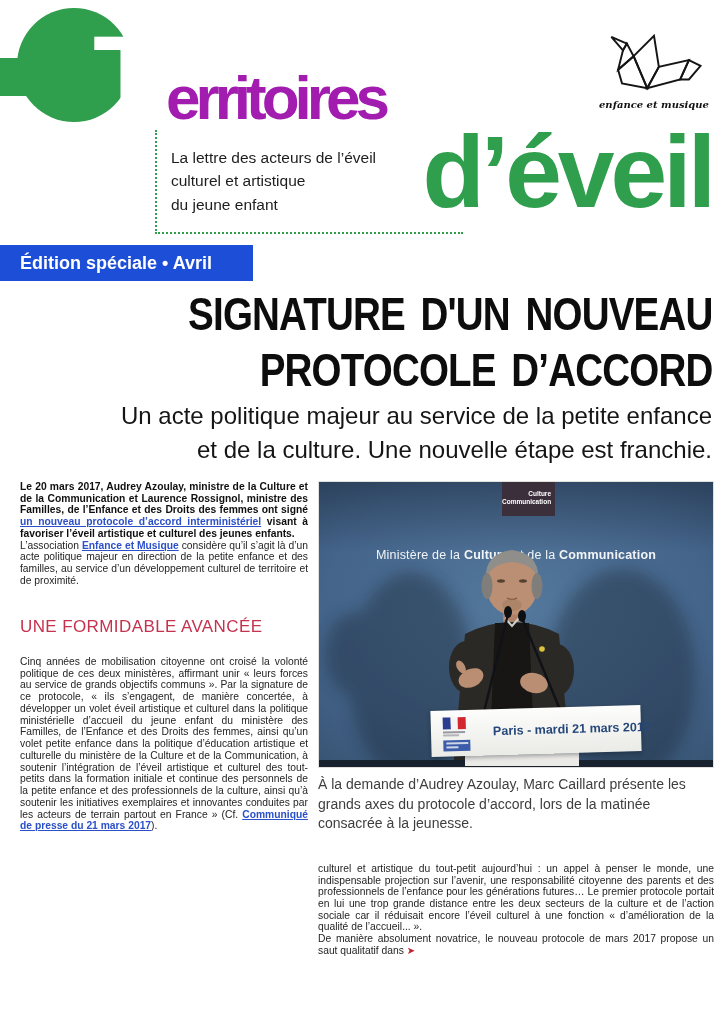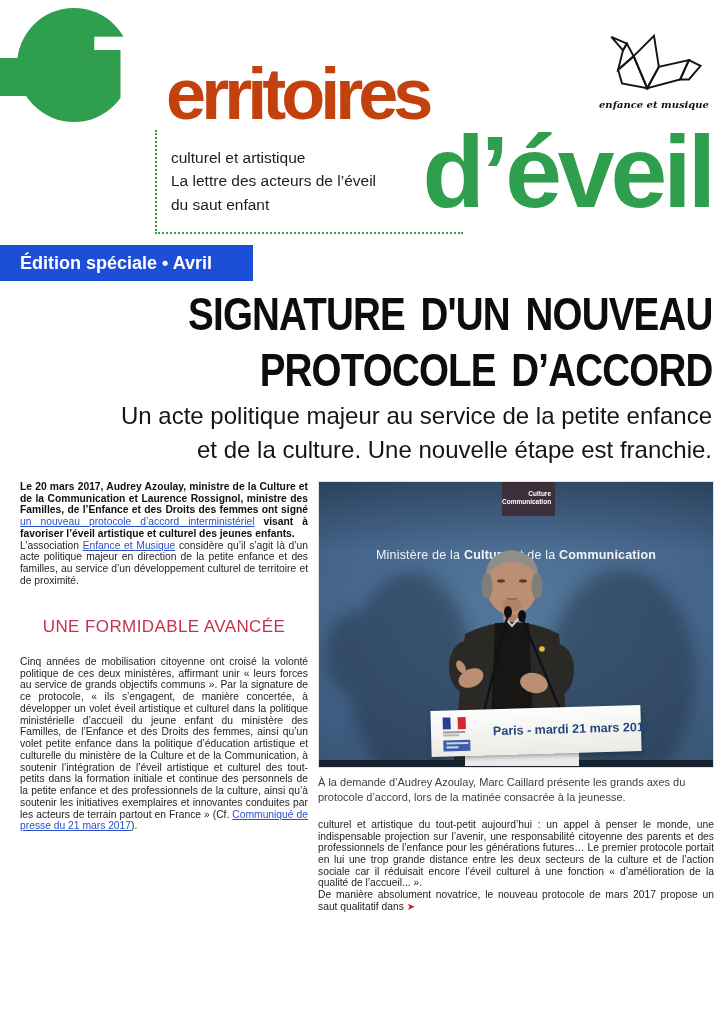--- a/index.html
+++ b/index.html
@@ -6,21 +6,21 @@
   html,body { background:#ffffff; }
   .page {
     position:relative; width:724px; height:1024px; background:#fff;
     font-family:"Liberation Sans", sans-serif; color:#222; overflow:hidden;
   }
   
   .green-bar { position:absolute; left:0; top:58px; width:64px; height:38px; background:#2f9e4d; }
   .green-circle { position:absolute; left:17px; top:8px; width:114px; height:114px; border-radius:50%; background:#2f9e4d; }
   .logo-row { position:absolute; left:93px; top:14px; display:flex; align-items:baseline; z-index:2; }
   .logo-t { font-size:118px; font-weight:bold; color:#fff; line-height:1.1; }
-  .logo-rest { font-size:72px; font-weight:bold; color:#c2410c; letter-spacing:-5px; line-height:1.1; margin-left:1px; }
+  .logo-rest { font-size:62px; font-weight:bold; color:#a21caf; letter-spacing:-5px; line-height:1.1; margin-left:1px; }
   .logo-sub { position:absolute; top:116px; right:12px; font-size:102px; font-weight:bold; color:#2f9e4d; letter-spacing:-4px; line-height:1.1; z-index:1; }
   .origami { position:absolute; left:596px; top:30px; width:116px; text-align:center; z-index:3; }
   .origami-label { font-family:"DejaVu Serif", serif; font-style:italic; font-weight:bold; font-size:10px; color:#111; margin-top:1px; }
   .tagline-box {
     position:absolute; left:155px; top:130px; width:308px; height:104px;
     border-left:2px dotted #2f9e4d; border-bottom:2px dotted #2f9e4d;
     padding:16px 0 0 14px; font-size:15.5px; line-height:1.5; color:#1d1d1d;
   }
   
   .banner {
@@ -34,28 +34,28 @@
     transform:scaleX(0.82); transform-origin:100% 50%; white-space:nowrap;
   }
   .subhead { position:absolute; right:12px; top:399px; text-align:right; font-size:24px; line-height:1.4; color:#151515; }
   
   .col-left {
     position:absolute; left:20px; top:481px; width:288px;
     font-size:10.3px; line-height:1.14; text-align:justify; color:#242424;
   }
   .col-left p { margin:0; }
   .intro { font-weight:bold; color:#0f0f0f; }
-  a.link { color:#2b50c8; font-weight:normal; text-decoration:underline; cursor:pointer; }
+  a.link { color:#2b50c8; font-weight:bold; text-decoration:underline; cursor:pointer; }
   .section-heading {
-    text-align:center; color:#c5324e; font-size:17px; font-weight:400;
+    text-align:left; color:#c5324e; font-size:17px; font-weight:400;
     letter-spacing:0.4px; margin:30px 0 20px 0;
   }
   .col-right { position:absolute; left:318px; top:481px; width:396px; }
-  .caption { margin-top:7px; font-size:11px; line-height:1.4; color:#3e3e3e; width:384px; }
-  .body-right { margin-top:13px; font-size:10.3px; line-height:1.14; text-align:justify; color:#242424; }
+  .caption { margin-top:7px; font-size:14px; line-height:1.4; color:#3e3e3e; width:384px; }
+  .body-right { margin-top:29px; font-size:10.3px; line-height:1.14; text-align:justify; color:#242424; }
   .arrow { color:#c0202c; font-size:10px; }
   
   .photo {
     position:relative; width:396px; height:287px; overflow:hidden;
     border:1px solid #e2e0dd;
     background:radial-gradient(ellipse 430px 310px at 50% 44%, #54789c 0%, #44648a 45%, #35506e 75%, #2b4157 100%);
   }
   .photo-vignette { position:absolute; left:0; top:0; right:0; height:70px;
     background:linear-gradient(rgba(18,28,42,.38), rgba(18,28,42,0)); }
   .floor { position:absolute; bottom:0; left:0; width:100%; height:7px; background:#18222e; }
@@ -112,23 +112,23 @@
         <path d="M15 41 L31 27 L45 60 L19 55 Z"></path>
         <path d="M31 27 L52 6 L57 38 L45 60 Z"></path>
         <path d="M45 60 L57 38 L88 31 L79 51 Z"></path>
         <path d="M88 31 L100 37 L88 51 L79 51 Z"></path>
       </g>
     </svg>
     <div class="origami-label">enfance et musique</div>
   </div>
 
   <div class="tagline-box">
+    <div>La lettre des acteurs de l’éveil</div>
     <div>culturel et artistique</div>
-    <div>La lettre des acteurs de l’éveil</div>
-    <div>du saut enfant</div>
+    <div>du jeune enfant</div>
   </div>
 
   <div class="banner">Édition spéciale • Avril 2017</div>
 
   <div class="headline">
     <div class="hl">SIGNATURE D'UN NOUVEAU</div>
     <div class="hl">PROTOCOLE D’ACCORD</div>
   </div>
   <div class="subhead">
     <div>Un acte politique majeur au service de la petite enfance</div>

